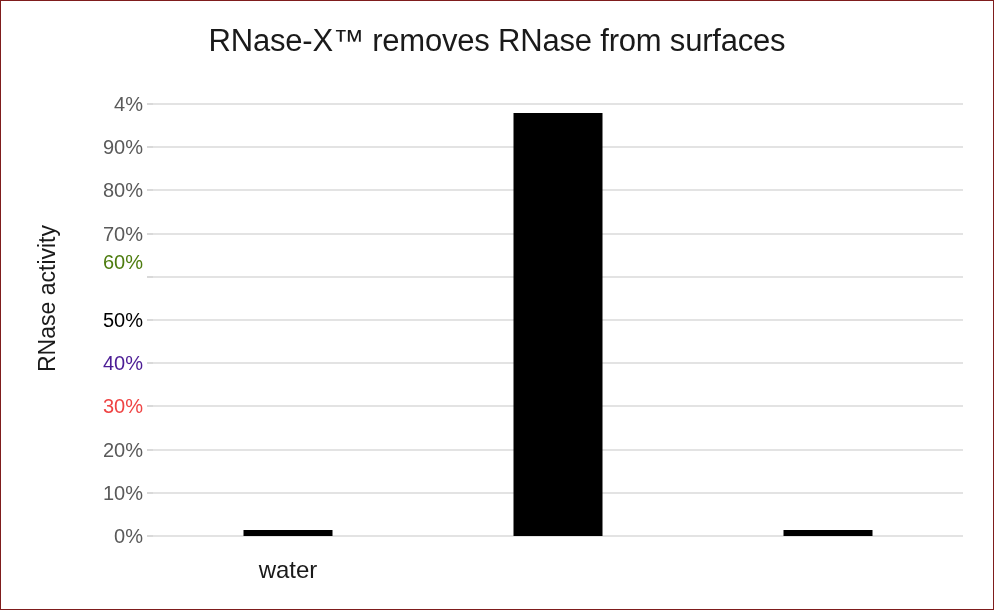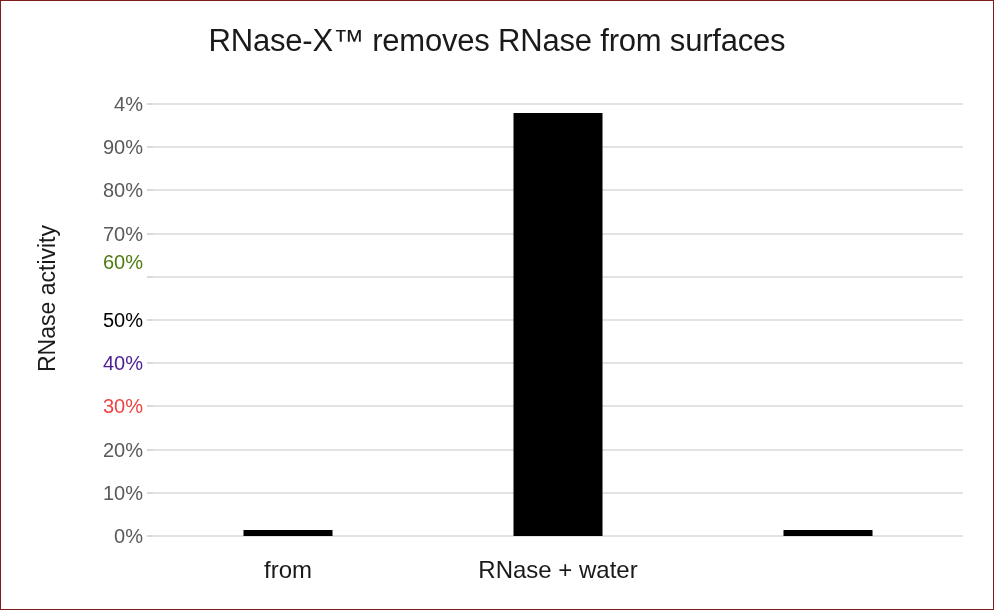--- a/index.html
+++ b/index.html
@@ -189,17 +189,16 @@
         <div class="bar-slot" style="left: 270px; width: 270px;">
           <div class="bar" title="RNase + water: 98%" style="height: 423.36px; background: rgb(0, 0, 0);"></div>
         </div>
         <div class="bar-slot" style="left: 540px; width: 270px;">
           <div class="bar" title="RNase + RNase-X™: 1.4%" style="height: 6.048px; background: rgb(0, 0, 0);"></div>
         </div>
       </div>
   </div>
 
   <div class="xlabels" id="xlabels">
-      <div class="xlabel" style="left: 135px; color: rgb(26, 26, 26);">from</div>
-      <div class="xlabel" style="left: 405px; color: rgb(26, 26, 26);">RNase + water</div>
+      <div class="xlabel" style="left: 135px; color: rgb(26, 26, 26);">water</div>
     </div>
 
 </div>
 
 </body></html>

